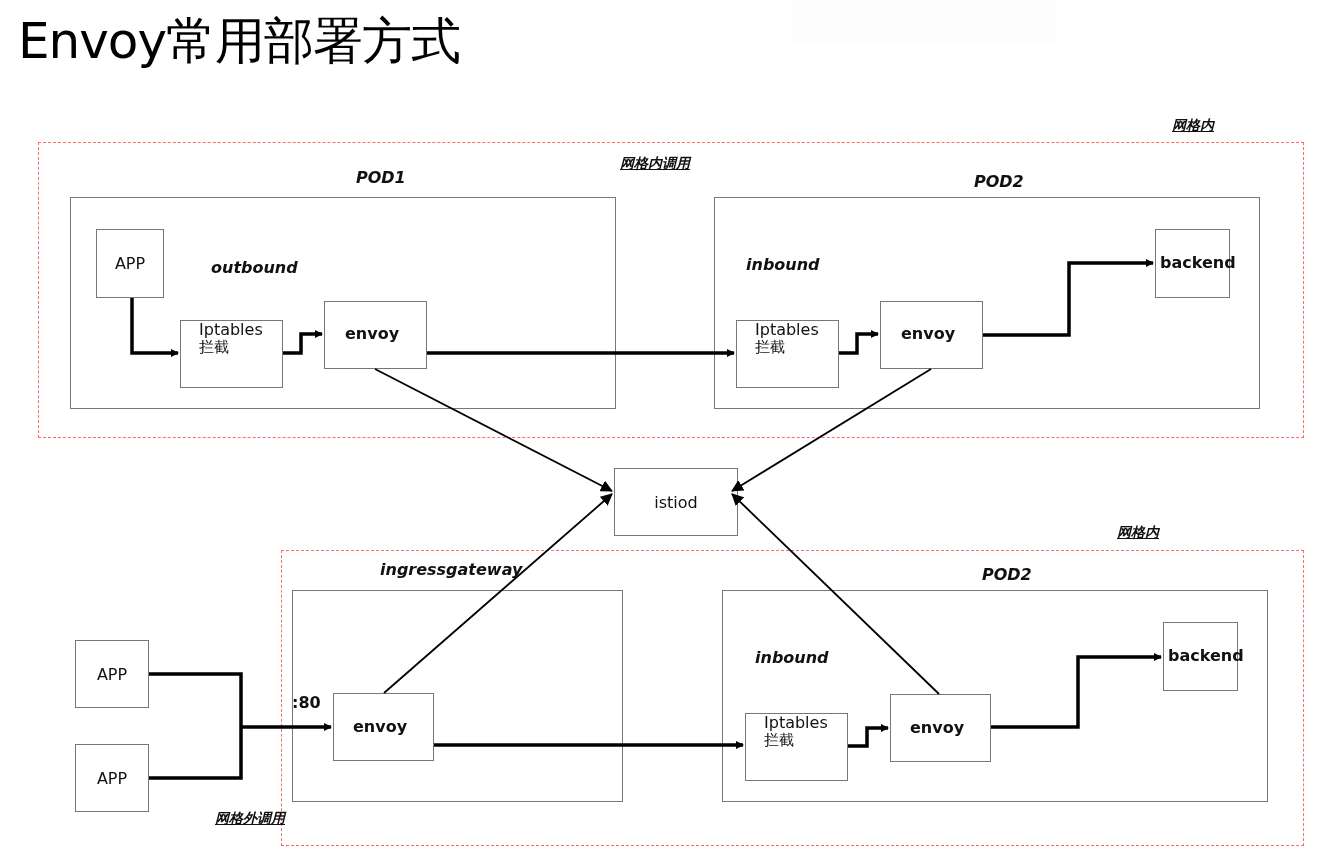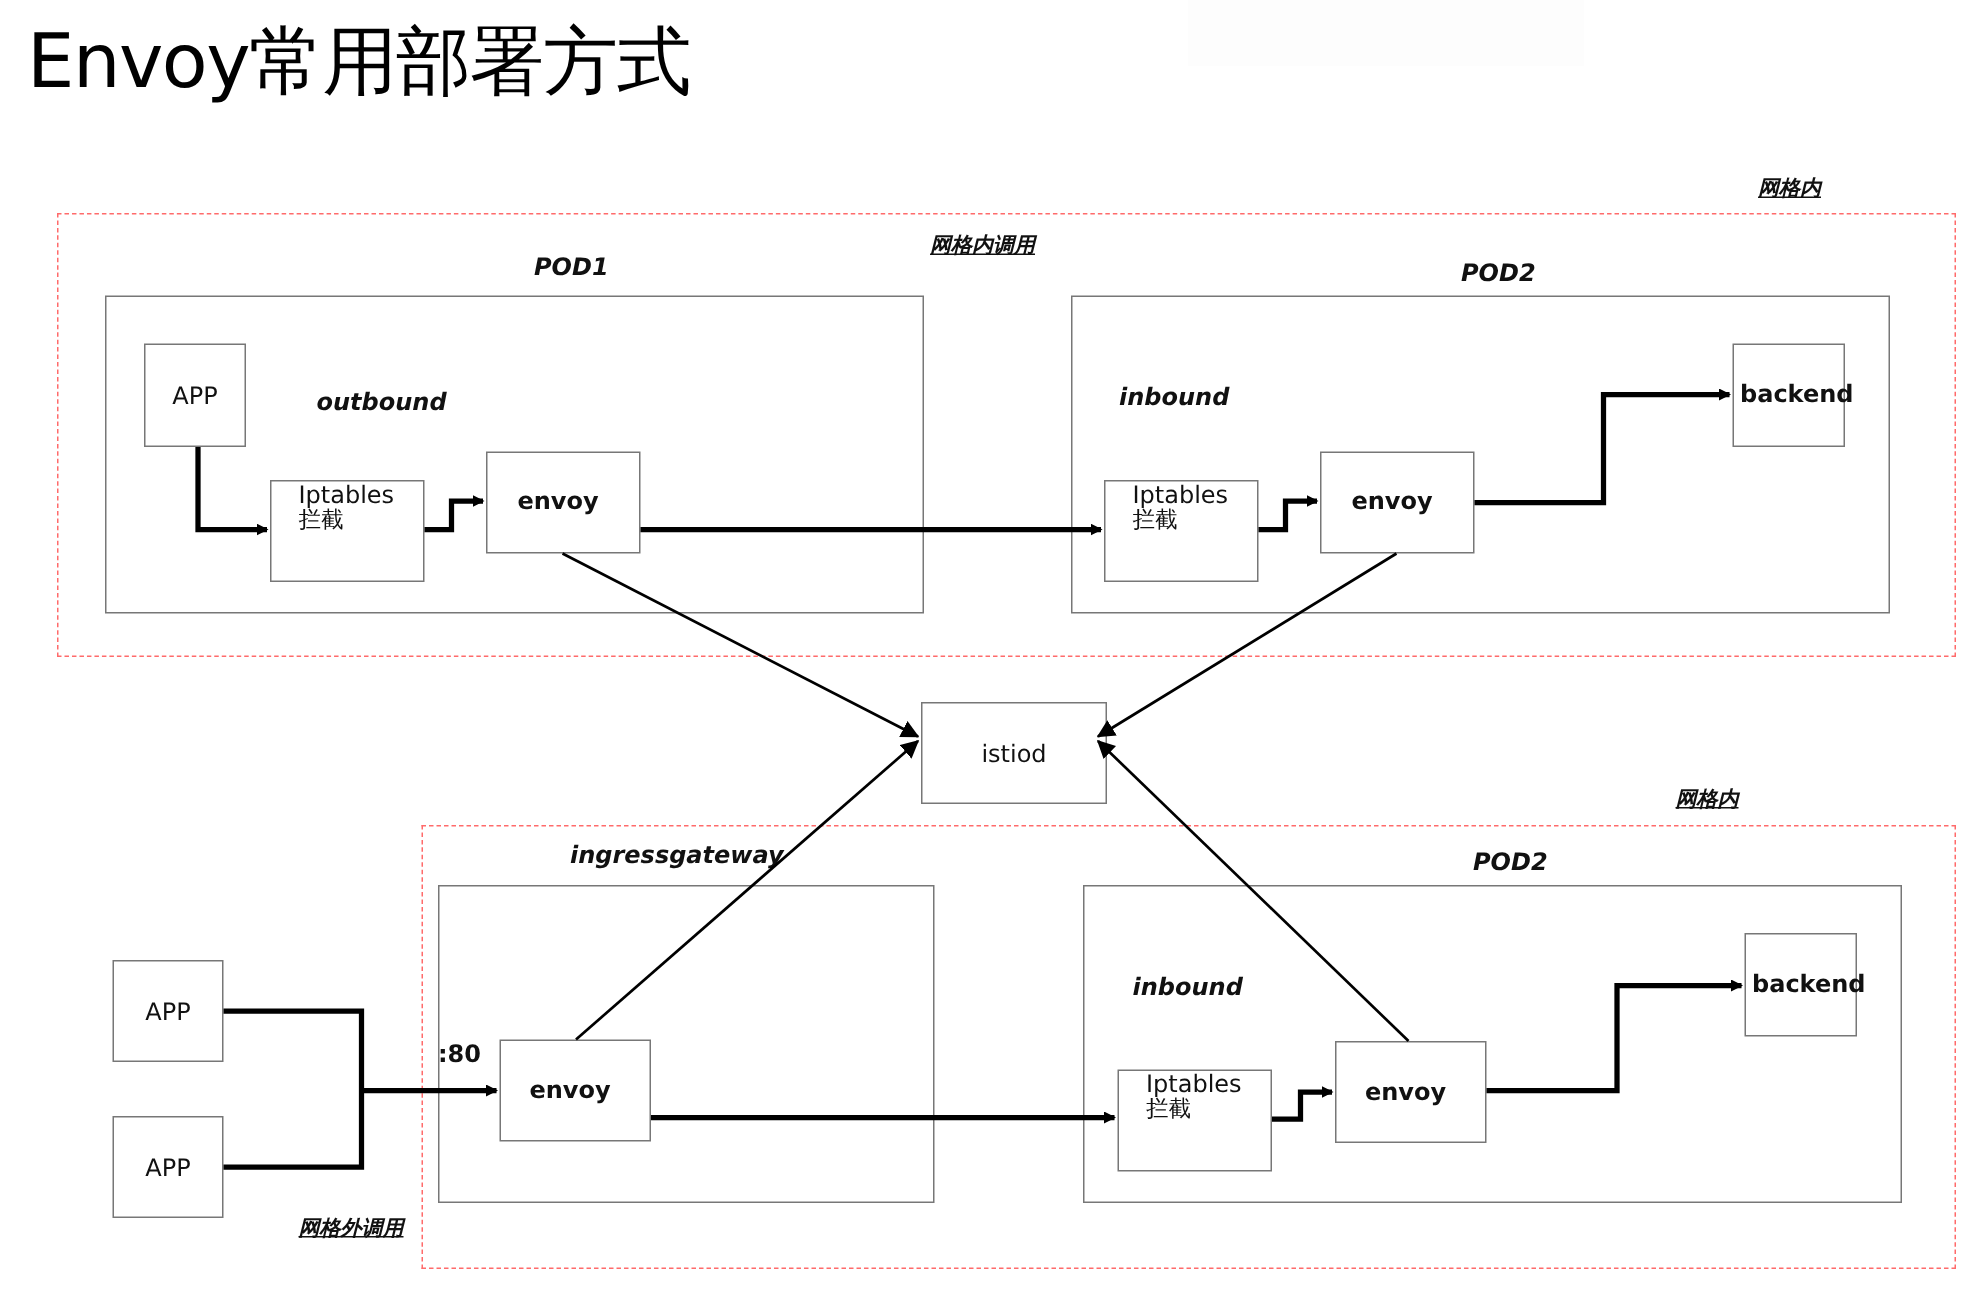--- a/index.html
+++ b/index.html
@@ -78,21 +78,21 @@
 </div>
 <div class="node" style="left:890px;top:694px;width:101px;height:68px;">
   <span class="plain" style="left:19px;top:23px;">envoy</span>
 </div>
 <div class="node" style="left:1163px;top:622px;width:75px;height:69px;">
   <span class="plain" style="left:4px;top:23px;">backend</span>
 </div>
 
 <div class="node center" style="left:75px;top:640px;width:74px;height:68px;">APP</div>
 <div class="node center" style="left:75px;top:744px;width:74px;height:68px;">APP</div>
-<div class="lbl lbl-sm" style="left:199px;top:810px;">网格外调用</div>
+<div class="lbl lbl-sm" style="left:215px;top:810px;">网格外调用</div>
 
 <svg class="wires" width="1322" height="866">
   <defs>
     <marker id="ah" markerWidth="8" markerHeight="8" refX="7" refY="4" orient="auto" markerUnits="userSpaceOnUse">
       <path d="M0,0 L8,4 L0,8 z" fill="#000"></path>
     </marker>
     <marker id="ahs" markerWidth="12" markerHeight="12" refX="11" refY="6" orient="auto" markerUnits="userSpaceOnUse">
       <path d="M0,0 L12,6 L0,12 z" fill="#000"></path>
     </marker>
   </defs>

